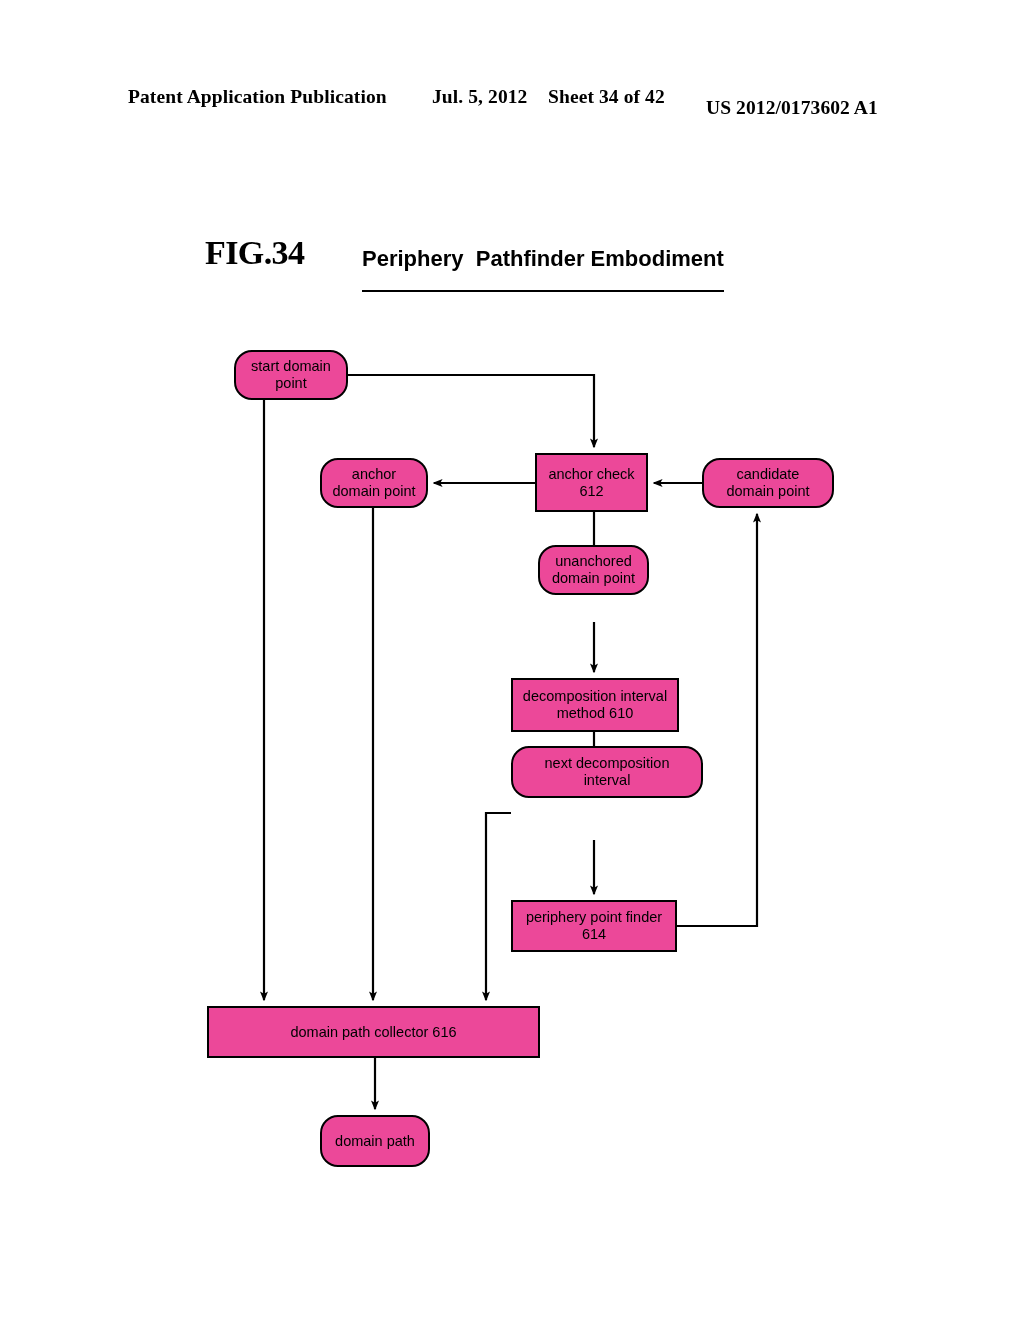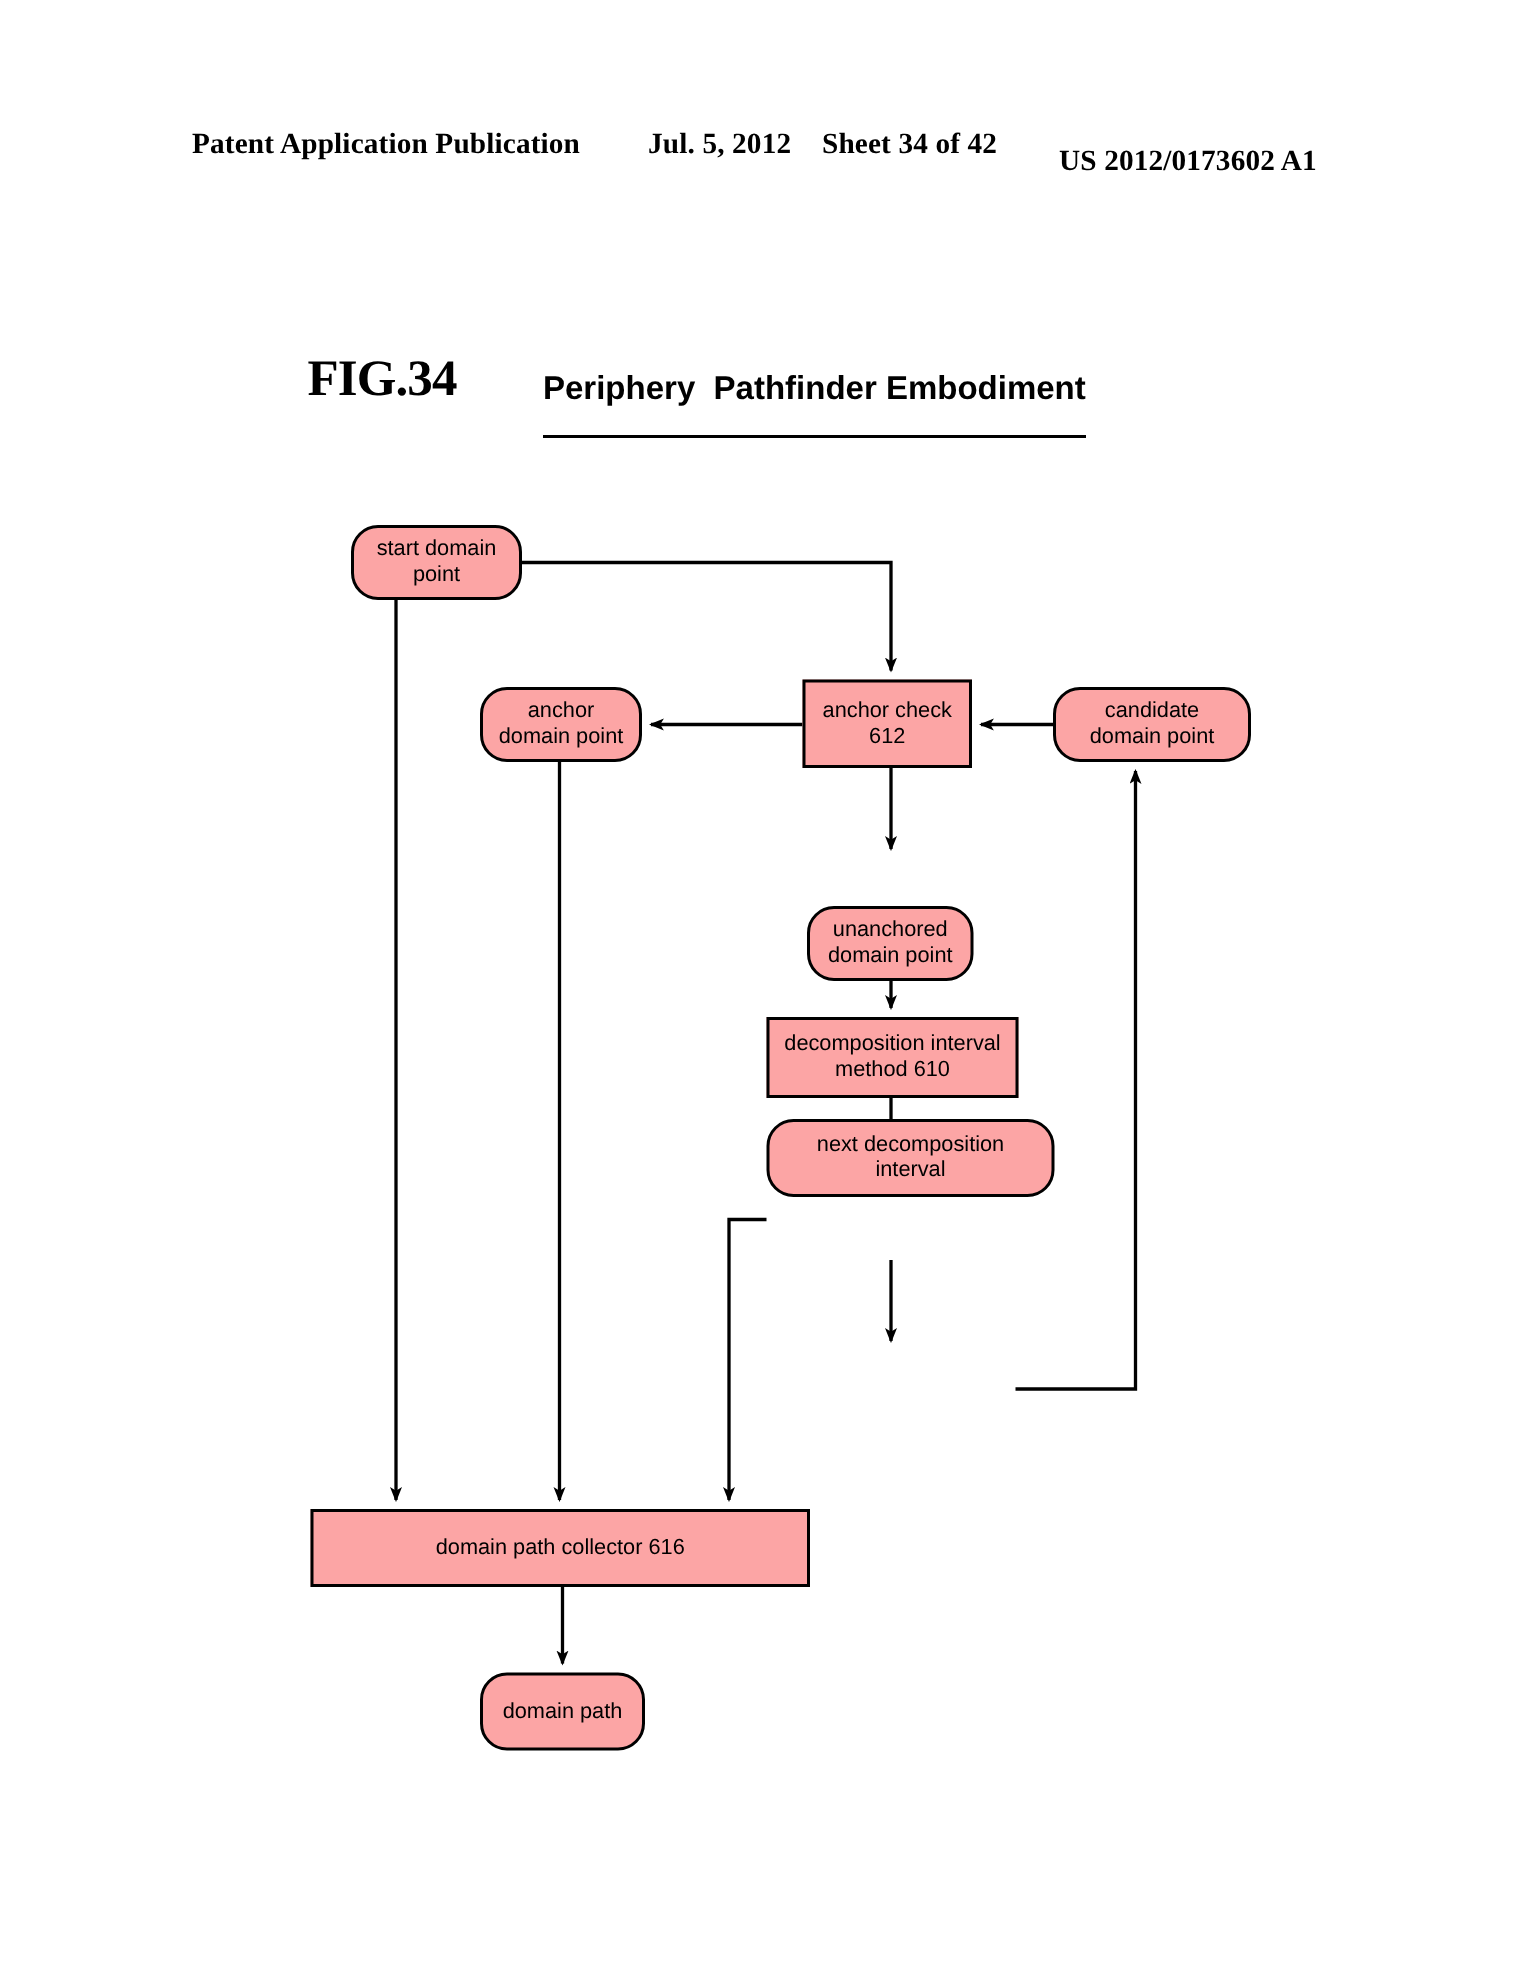--- a/index.html
+++ b/index.html
@@ -77,21 +77,21 @@
     left: 0;
     top: 0;
     width: 1024px;
     height: 1320px;
   }
 
   
   .node {
     position: absolute;
     box-sizing: border-box;
-    background: #fca5a5;
+    background: #ec4899;
     border: 2px solid #000000;
     display: flex;
     align-items: center;
     justify-content: center;
     text-align: center;
     font-family: "Liberation Sans", sans-serif;
     font-size: 14.5px;
     line-height: 17px;
     color: #000000;
     z-index: 3;
@@ -160,35 +160,39 @@
   <div class="node rect" style="left:535px; top:453px; width:113px; height:59px;">
     <span class="label">anchor check
 612</span>
   </div>
 
   <div class="node rounded" style="left:702px; top:458px; width:132px; height:50px;">
     <span class="label">candidate
 domain point</span>
   </div>
 
-  <div class="node rounded" style="left:538px; top:604px; width:111px; height:50px;">
+  <div class="node rounded" style="left:538px; top:545px; width:111px; height:50px;">
     <span class="label">unanchored
 domain point</span>
   </div>
 
   <div class="node rect" style="left:511px; top:678px; width:168px; height:54px;">
     <span class="label">decomposition interval
 method 610</span>
   </div>
 
   <div class="node rounded" style="left:511px; top:746px; width:192px; height:52px;">
     <span class="label">next decomposition
 interval</span>
   </div>
 
+  <div class="node rect" style="left:511px; top:900px; width:166px; height:52px;">
+    <span class="label">periphery point finder
+614</span>
+  </div>
 
   <div class="node rect" style="left:207px; top:1006px; width:333px; height:52px;">
     <span class="label">domain path collector 616</span>
   </div>
 
   <div class="node rounded" style="left:320px; top:1115px; width:110px; height:52px;">
     <span class="label">domain path</span>
   </div>
 
 </div>

